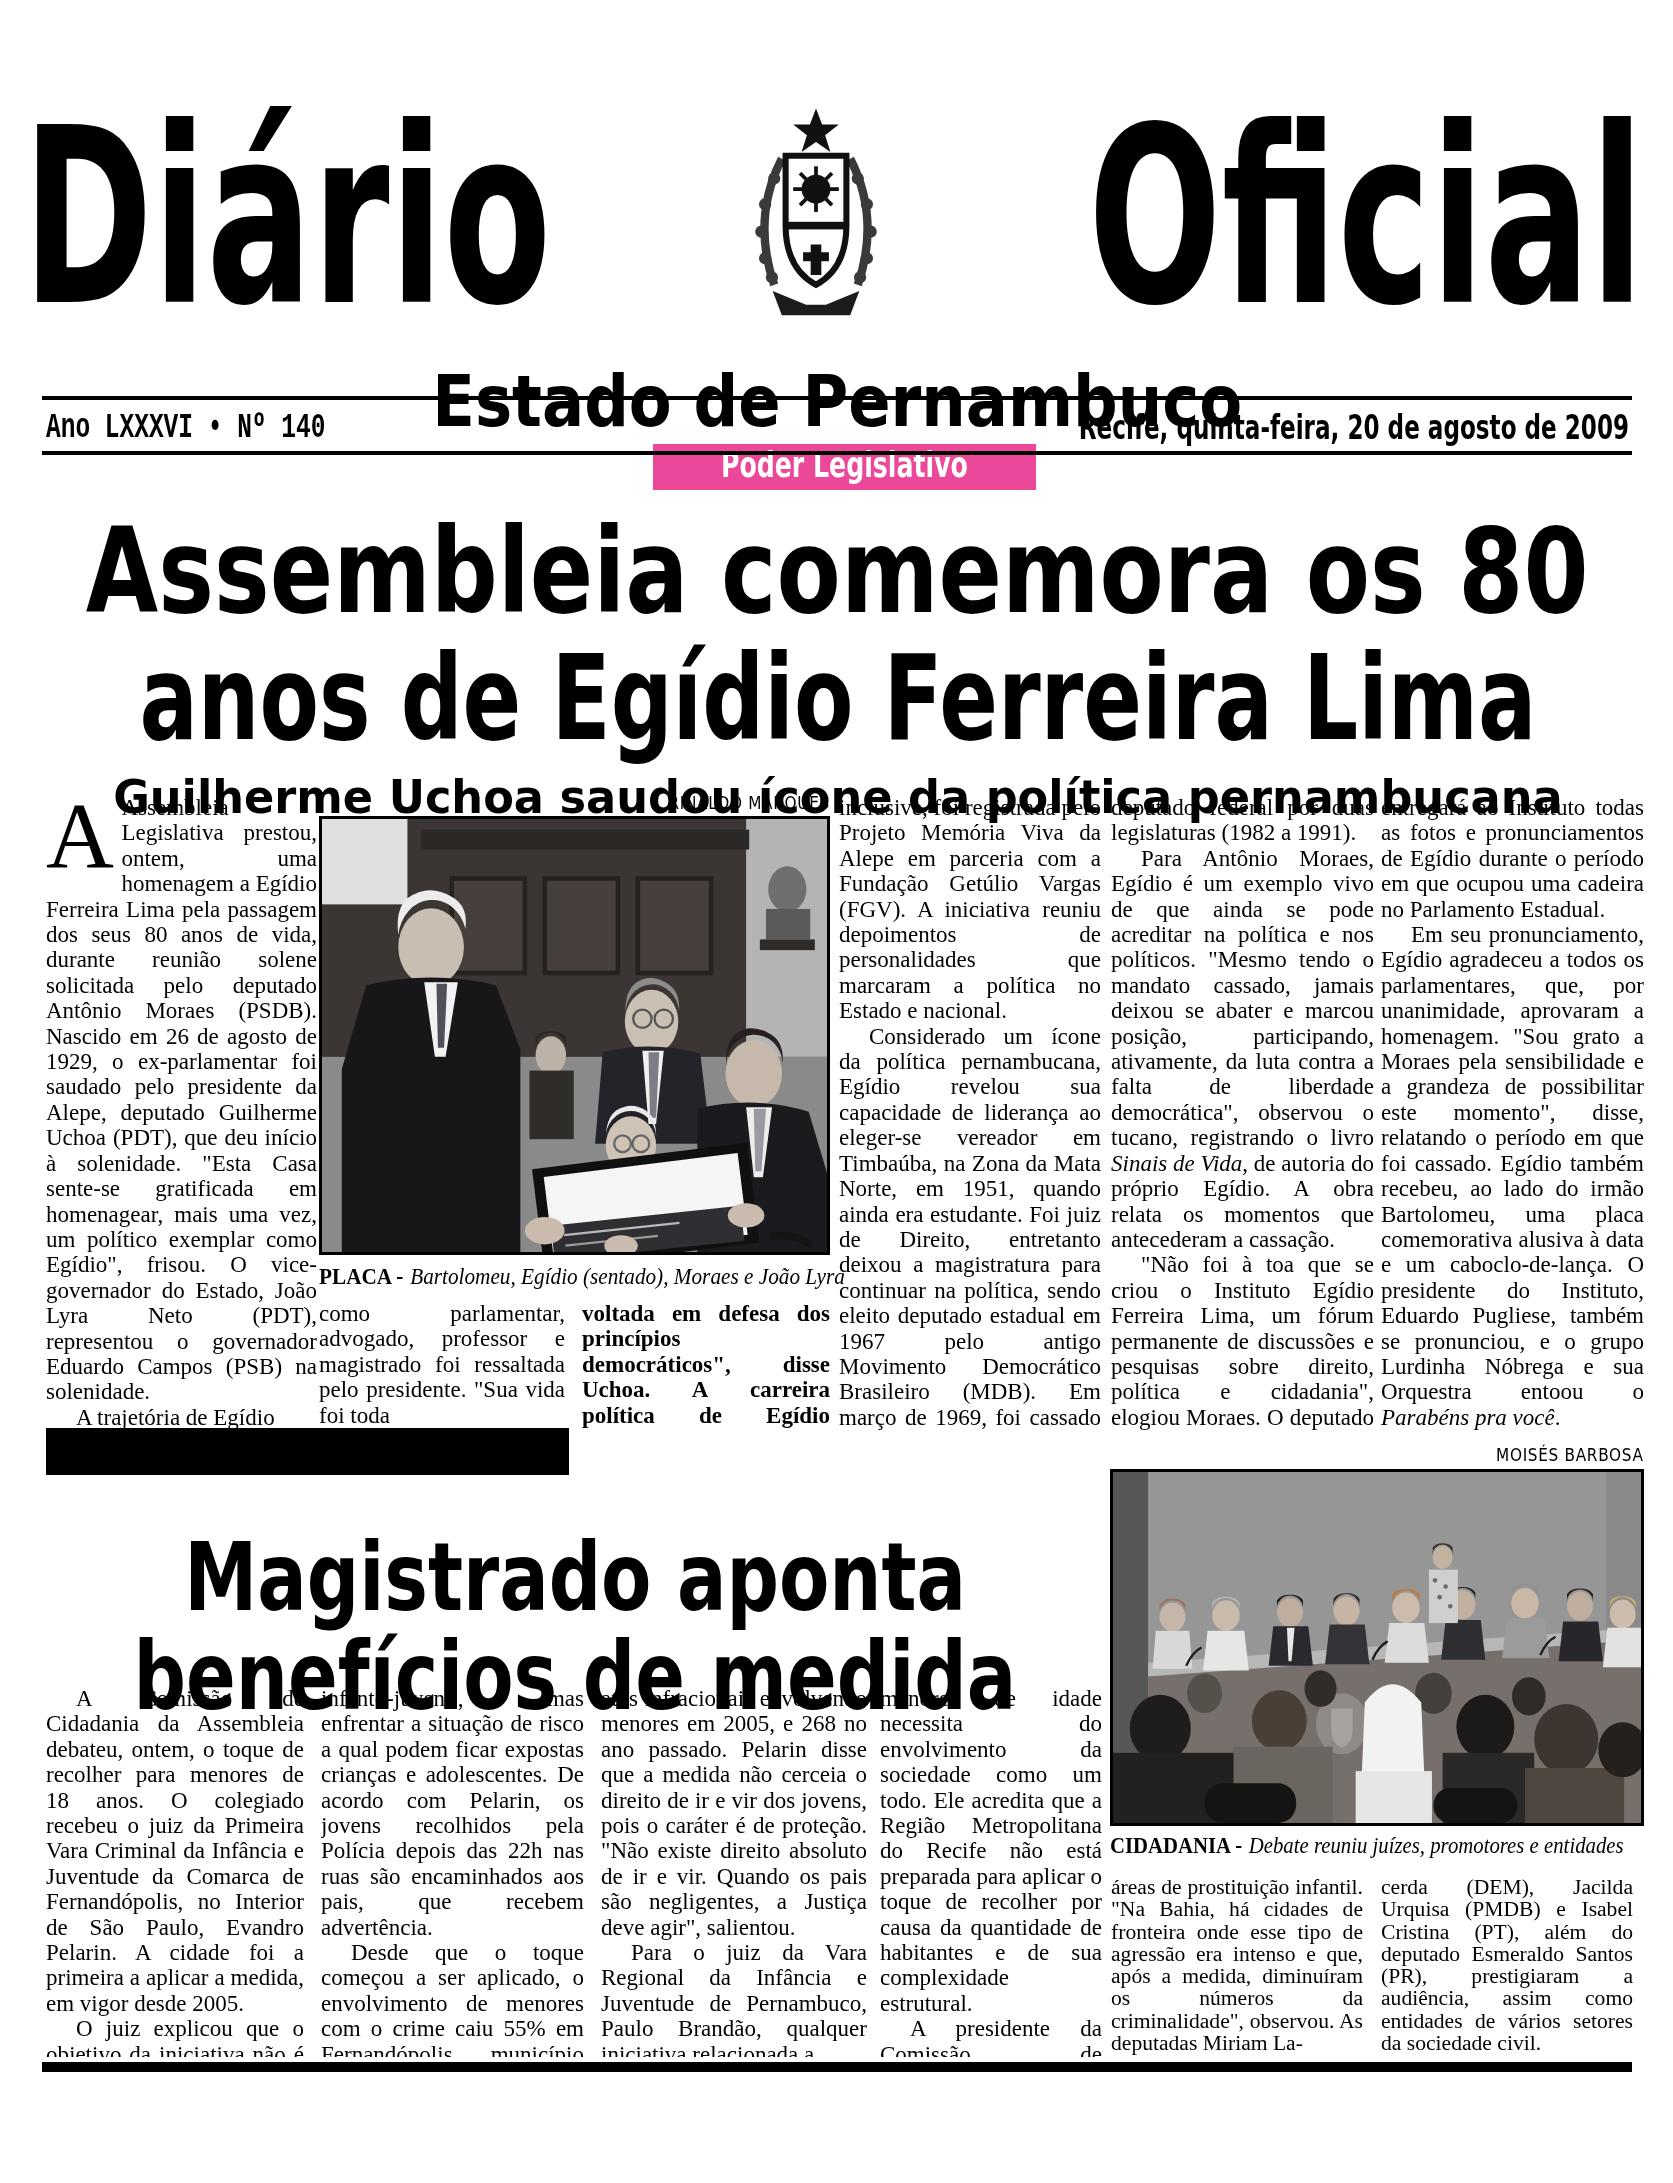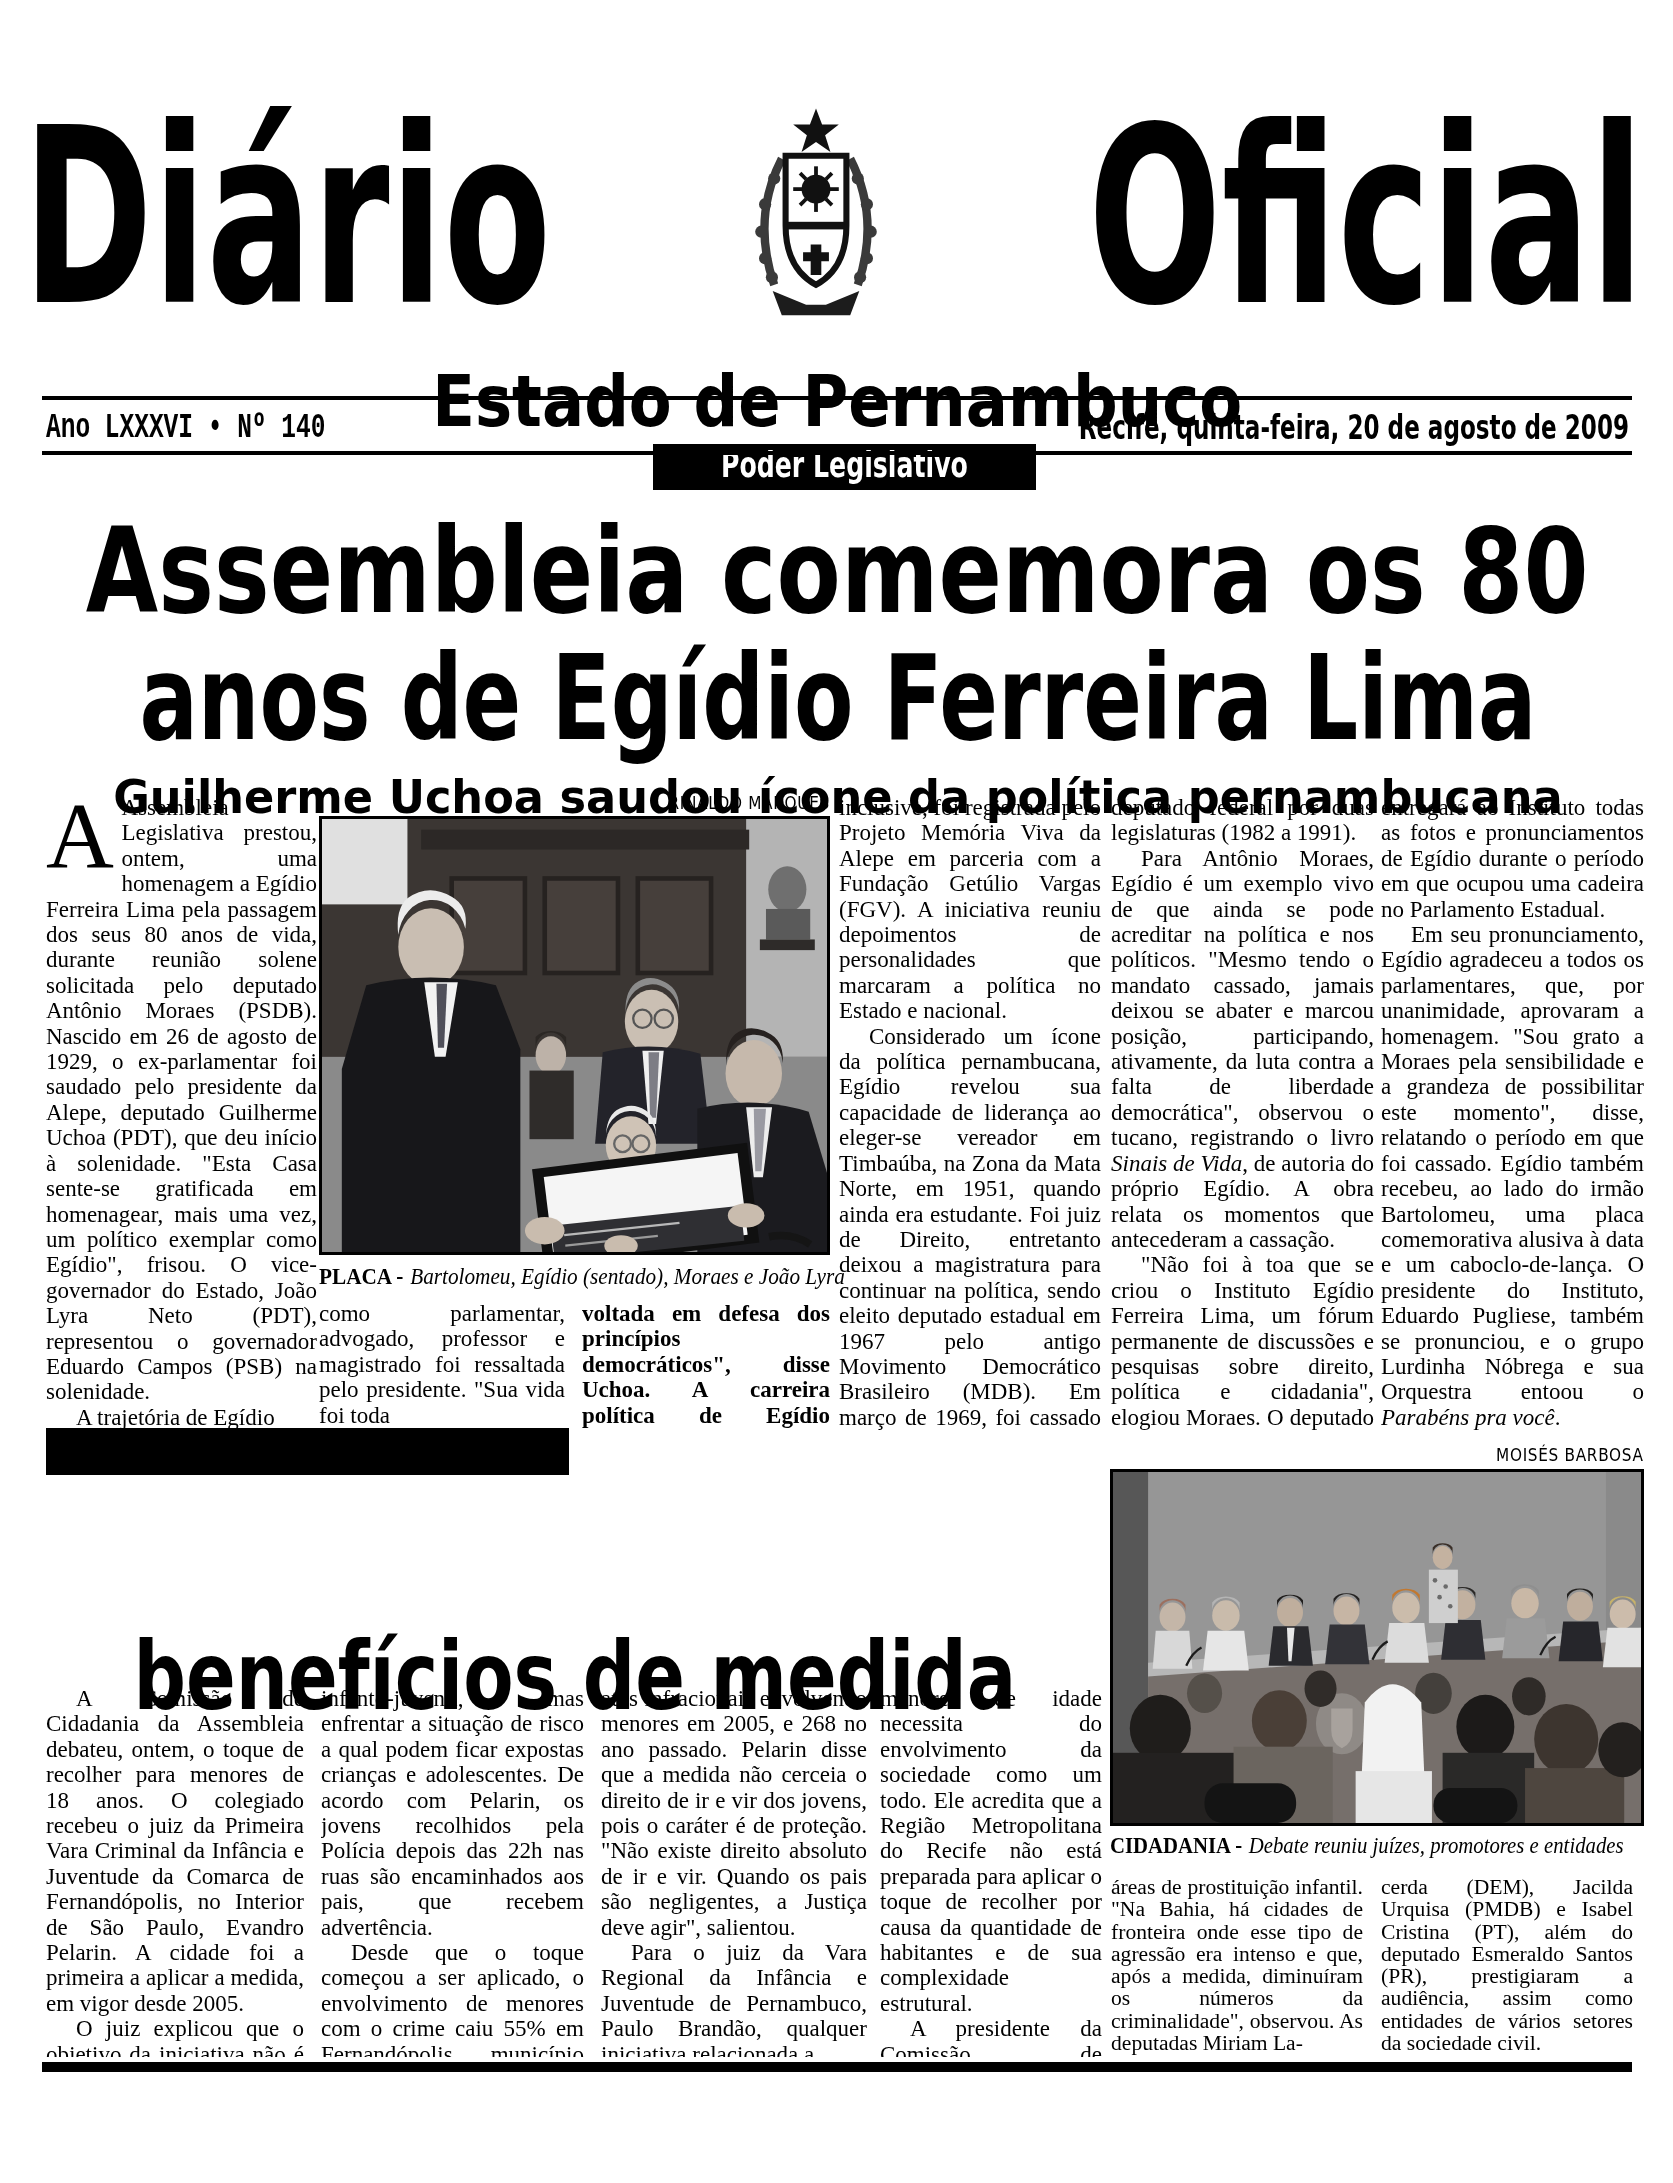--- a/index.html
+++ b/index.html
@@ -72,21 +72,21 @@
   </div>
 
   <div class="abs center" style="left:46px;top:318px;width:1583px;height:76px;">
     <span class="disp cx" style="font-size:71px;transform:scaleX(0.88);">Estado de Pernambuco</span>
   </div>
 
   <div class="abs rule" style="left:42px;top:396px;width:1590px;height:3.8px;"></div>
 
   <div class="abs" style="left:46px;top:402px;width:1583px;height:46px;">
     <span class="abs disp" style="left:0;top:6px;font-size:35px;font-family:Liberation Mono, monospace;"><span class="cxl" style="transform:scaleX(0.70);">Ano LXXXVI • Nº 140</span></span>
-    <div class="abs center" style="left:607px;top:0;width:383px;height:46px;background:#000000;">
+    <div class="abs center" style="left:607px;top:0;width:383px;height:46px;background:#ec4899;">
       <span class="disp cx" style="font-size:36px;color:#fff;transform:scaleX(0.70);">Poder Legislativo</span>
     </div>
     <span class="abs disp" style="right:0;top:6px;font-size:33px;"><span class="cxr" style="transform:scaleX(0.70);">Recife, quinta-feira, 20 de agosto de 2009</span></span>
   </div>
 
   <div class="abs rule" style="left:42px;top:451px;width:1590px;height:3.8px;"></div>
 
   <div class="abs center" style="left:46px;top:461px;width:1583px;height:129px;">
     <span class="disp cx" style="font-size:117px;transform:scaleX(0.80);">Assembleia comemora os 80</span>
   </div>
@@ -192,20 +192,23 @@
 
   <div class="abs col" style="left:1381px;top:795px;width:263px;height:637px;">
     <p><span>entregará ao Instituto todas as fotos e pronunciamentos de Egídio durante o período em que ocupou uma cadeira no Parlamento Estadual.</span></p>
     <p class="ind"><span>Em seu pronunciamento, Egídio agradeceu a todos os parlamentares, que, por unanimidade, aprovaram a homenagem. "Sou grato a Moraes pela sensibilidade e a grandeza de possibilitar este momento", disse, relatando o período em que foi cassado. Egídio também recebeu, ao lado do irmão Bartolomeu, uma placa comemorativa alusiva à data e um caboclo-de-lança. O presidente do Instituto, Eduardo Pugliese, também se pronunciou, e o grupo Lurdinha Nóbrega e sua Orquestra entoou o </span><em>Parabéns pra você</em><span>.</span></p>
   </div>
 
   <div class="abs kicker" style="left:46px;top:1428px;width:523px;height:47px;padding-left:12px;box-sizing:border-box;">
     <span class="disp cxl" style="font-size:36px;transform:scaleX(0.88);">Toque de recolher</span>
   </div>
 
+  <div class="abs center" style="left:46px;top:1481px;width:1058px;height:97px;">
+    <span class="disp cx" style="font-size:94px;transform:scaleX(0.78);">Magistrado aponta</span>
+  </div>
   <div class="abs center" style="left:46px;top:1580px;width:1058px;height:97px;">
     <span class="disp cx" style="font-size:94px;transform:scaleX(0.78);">benefícios de medida</span>
   </div>
 
   <div class="abs credit" style="left:1110px;top:1444px;width:534px;">
     <span class="cxr" style="transform:scaleX(0.85);">MOISÉS BARBOSA</span>
   </div>
 
   <div class="abs photo-frame" style="left:1110px;top:1469px;width:534px;height:357px;">
     <svg viewBox="0 0 692 460" preserveAspectRatio="none">

